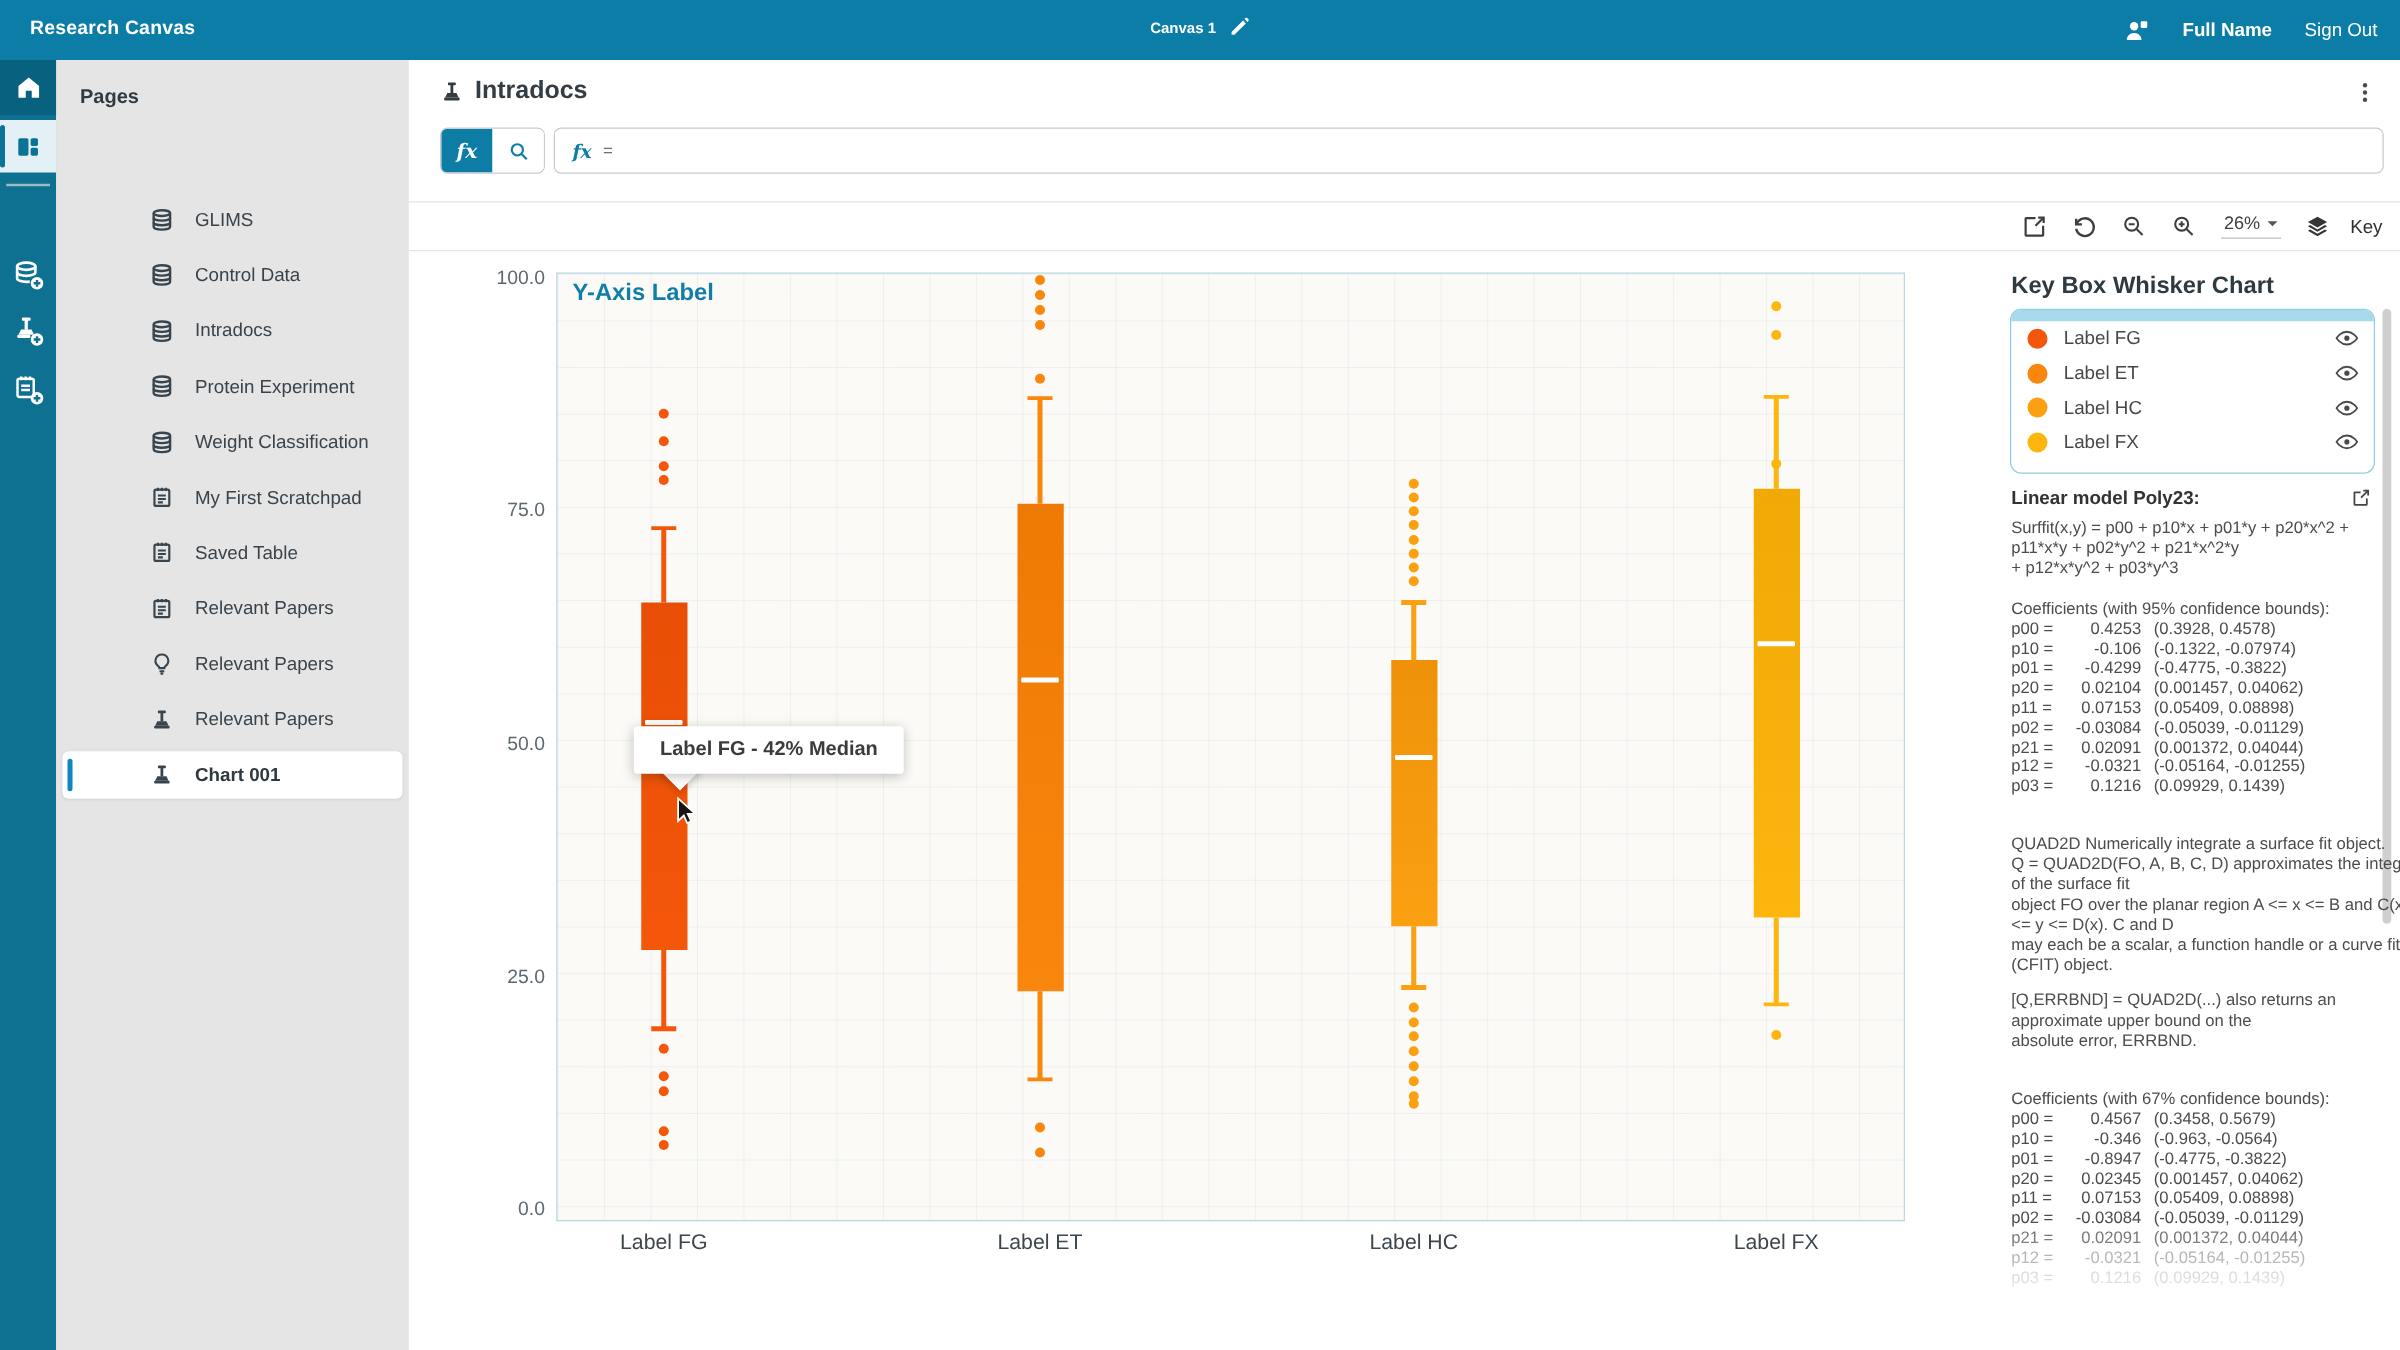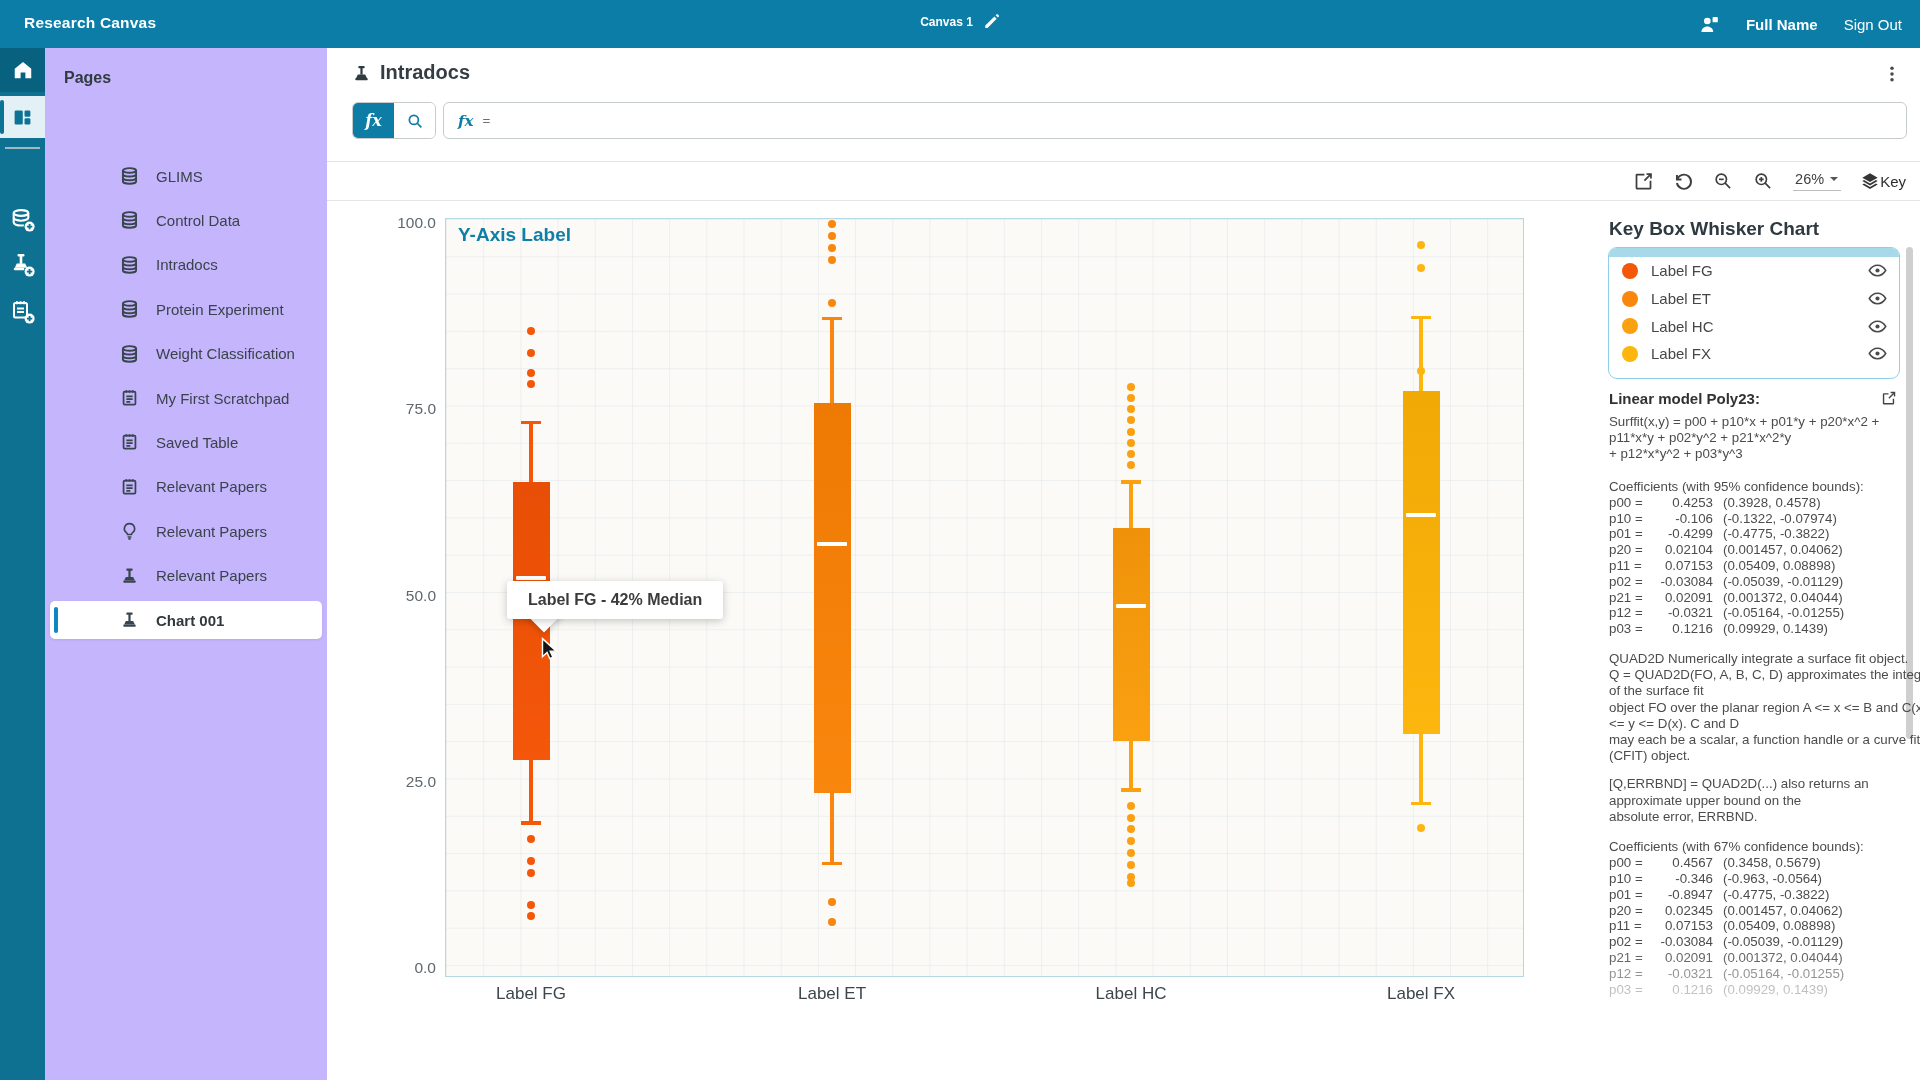--- a/index.html
+++ b/index.html
@@ -20,21 +20,21 @@
   
   #rail{left:0;top:48px;width:45px;height:1032px;background:#0e7191;}
   .rail-tile{left:0;width:45px;height:44px;display:flex;align-items:center;justify-content:center;}
   .rail-home{top:0;background:#07617f;}
   .rail-selected{top:48px;height:42px;background:#e3f0f6;}
   .rail-selbar{left:0;top:52px;width:3.5px;height:34px;background:#0d7396;border-radius:2px;}
   .rail-div{left:5px;top:99px;width:35px;height:1.5px;background:#9db9c4;}
   .rail-ico{left:0;width:45px;height:34px;display:flex;align-items:center;justify-content:center;}
 
   
-  #sidebar{left:45px;top:48px;width:282px;height:1032px;background:#c4b5fd;}
+  #sidebar{left:45px;top:48px;width:282px;height:1032px;background:#e5e5e5;}
   .sb-title{left:19px;top:21px;font-size:16px;font-weight:700;color:#2f3a41;}
   .side-item{position:absolute;left:5px;width:272px;height:38px;display:flex;align-items:center;border-radius:5px;cursor:pointer;color:#39454e;}
   .side-item .si-icon{width:20px;height:20px;margin-left:70px;flex:0 0 auto;}
   .side-item .si-label{margin-left:16px;font-size:15px;color:#3a434a;white-space:nowrap;}
   .side-item.sel{background:#fff;box-shadow:0 1px 3px rgba(0,0,0,.08);}
   .side-item.sel .si-label{font-weight:700;color:#30393f;}
   .side-item .selbar{display:none;}
   .side-item.sel .selbar{display:block;position:absolute;left:4px;top:6px;width:4px;height:26px;border-radius:2px;background:#0f85c2;}
 
   
@@ -48,21 +48,21 @@
   #fxinput{left:443px;top:102px;width:1462px;height:35px;border:1px solid #c6cbce;border-radius:6px;background:#fff;display:flex;align-items:center;cursor:text;}
   #fxinput .fxpre{margin-left:14px;color:#0e7da5;font-size:15px;}
   #fxinput .fxeq{margin-left:9px;color:#6a7176;font-size:13.5px;}
   .hdiv{left:327px;width:1593px;height:1px;background:#e2e4e5;}
 
   
   #ctoolbar{right:14px;top:163px;height:36px;display:flex;align-items:center;gap:19px;color:#3e3e3e;}
   .ct-ico{width:21px;height:21px;cursor:pointer;}
   #zoomctl{display:flex;align-items:center;gap:5px;cursor:pointer;border-bottom:1px solid #b9bdbf;padding:0 2px 3px 2px;}
   #zoomctl .zl{font-size:14.5px;color:#3e3e3e;}
-  #keyctl{display:flex;align-items:center;gap:0;cursor:pointer;}
+  #keyctl{display:flex;align-items:center;gap:16px;cursor:pointer;}
   #keyctl .kl{font-size:15px;color:#2f2f2f;}
 
   
   #plot{left:445px;top:218px;width:1077px;height:757px;border:1px solid #b6d8e5;background-color:#fbfaf7;
         background-image:linear-gradient(to right,rgba(140,172,188,.13) 1px,transparent 1px),
                          linear-gradient(to bottom,rgba(140,172,188,.13) 1px,transparent 1px);
         background-size:37.2px 37.3px;}
   .ytitle{left:458px;top:224px;font-size:19px;font-weight:700;color:#0f7fa8;}
   .ytick{position:absolute;width:64px;text-align:right;font-size:15.5px;color:#5e686e;}
   .xlabel{position:absolute;transform:translateX(-50%);font-size:17px;color:#3d464c;}
@@ -79,21 +79,21 @@
   .leg-row{display:flex;align-items:center;height:27.7px;padding:0 12px 0 13px;cursor:pointer;}
   .leg-dot{width:16px;height:16px;border-radius:50%;flex:0 0 auto;}
   .leg-label{margin-left:13px;font-size:15px;color:#474747;flex:1;}
   .leg-eye{width:19px;height:19px;cursor:pointer;}
   #kpscroll{left:1906px;top:247px;width:7px;height:492px;background:#cfcfcf;border-radius:4px;}
   #kptext{left:1609px;top:390px;width:300px;color:#4c4c4c;}
   .kp-h{display:flex;align-items:flex-start;font-size:15px;font-weight:700;color:#323232;margin-bottom:7px;}
   .kp-h .sp{flex:1;}
   .kp-line{font-size:13.3px;line-height:16.2px;white-space:nowrap;}
   .kp-gap16{margin-top:16px;}
-  .kp-gap14{margin-top:14px;}
+  .kp-gap14{margin-top:30px;}
   .kp-gap12{margin-top:12px;}
   .crow{display:flex;font-size:13.3px;line-height:15.8px;white-space:nowrap;}
   .crow .cn{width:46px;}
   .crow .cv{width:58px;text-align:right;}
   .crow .cb{margin-left:10px;}
   #fadeout{left:1596px;top:980px;width:310px;height:100px;background:linear-gradient(to bottom,rgba(255,255,255,0),#fff 80%);pointer-events:none;}
 </style>
 </head>
 <body>
 

